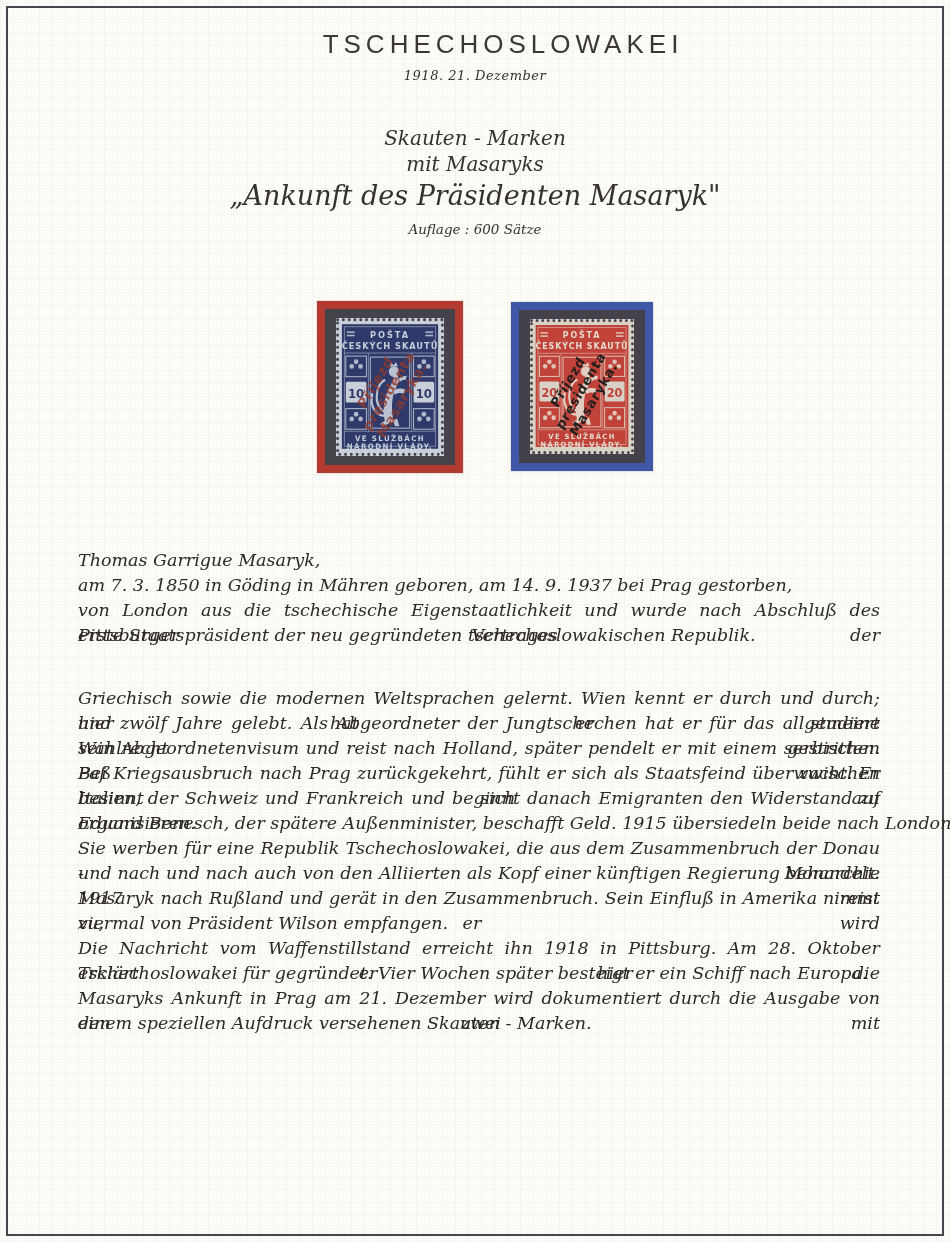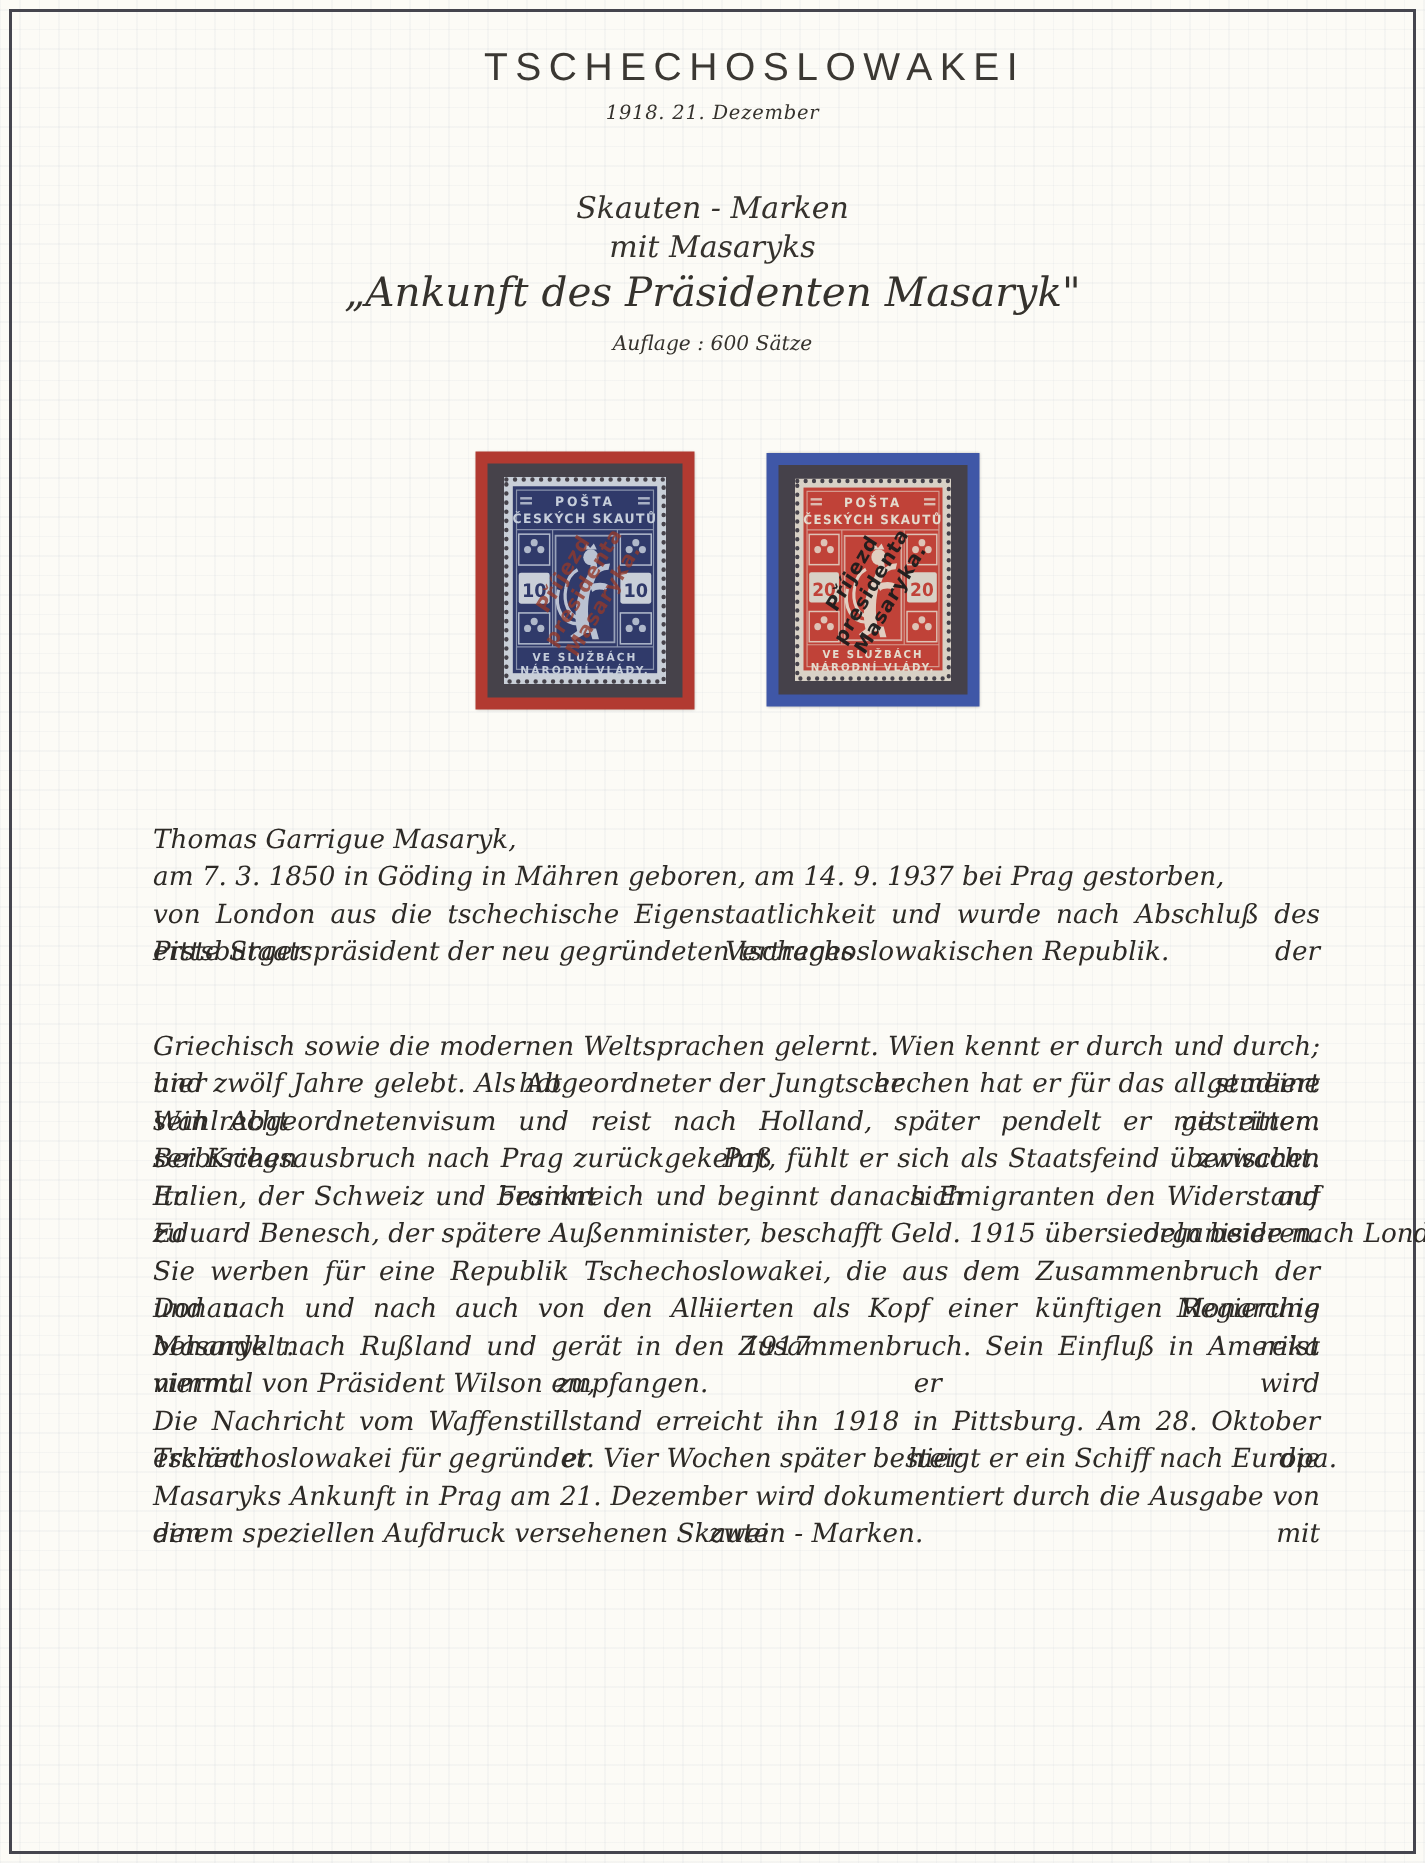--- a/index.html
+++ b/index.html
@@ -26,21 +26,21 @@
             width:calc(100% - 22px);height:calc(100% - 18px);}
   .mount{background:var(--mat);}
   .mount-inner{background:var(--inner);}
   .m1{left:317px;top:301px;width:146px;height:172px;}
   .m2{left:511px;top:302px;width:142px;height:169px;}
   .op1{opacity:.78;}
   .op2{opacity:.95;}
 
   .body-text{position:absolute;left:78px;top:548px;width:802px;
              font-size:17.5px;font-style:italic;color:#2d2a26;}
-  .bline{line-height:25px;height:25px;white-space:nowrap;margin-left:24px;}
+  .bline{line-height:25px;height:25px;white-space:nowrap;}
   .bline.j{white-space:normal;text-align:justify;text-align-last:justify;}
   .psp{height:38px;}
   svg text{font-family:"DejaVu Sans",sans-serif;}
 </style>
 </head>
 <body>
 
 <div class="page">
   <div class="frame"></div>
 

